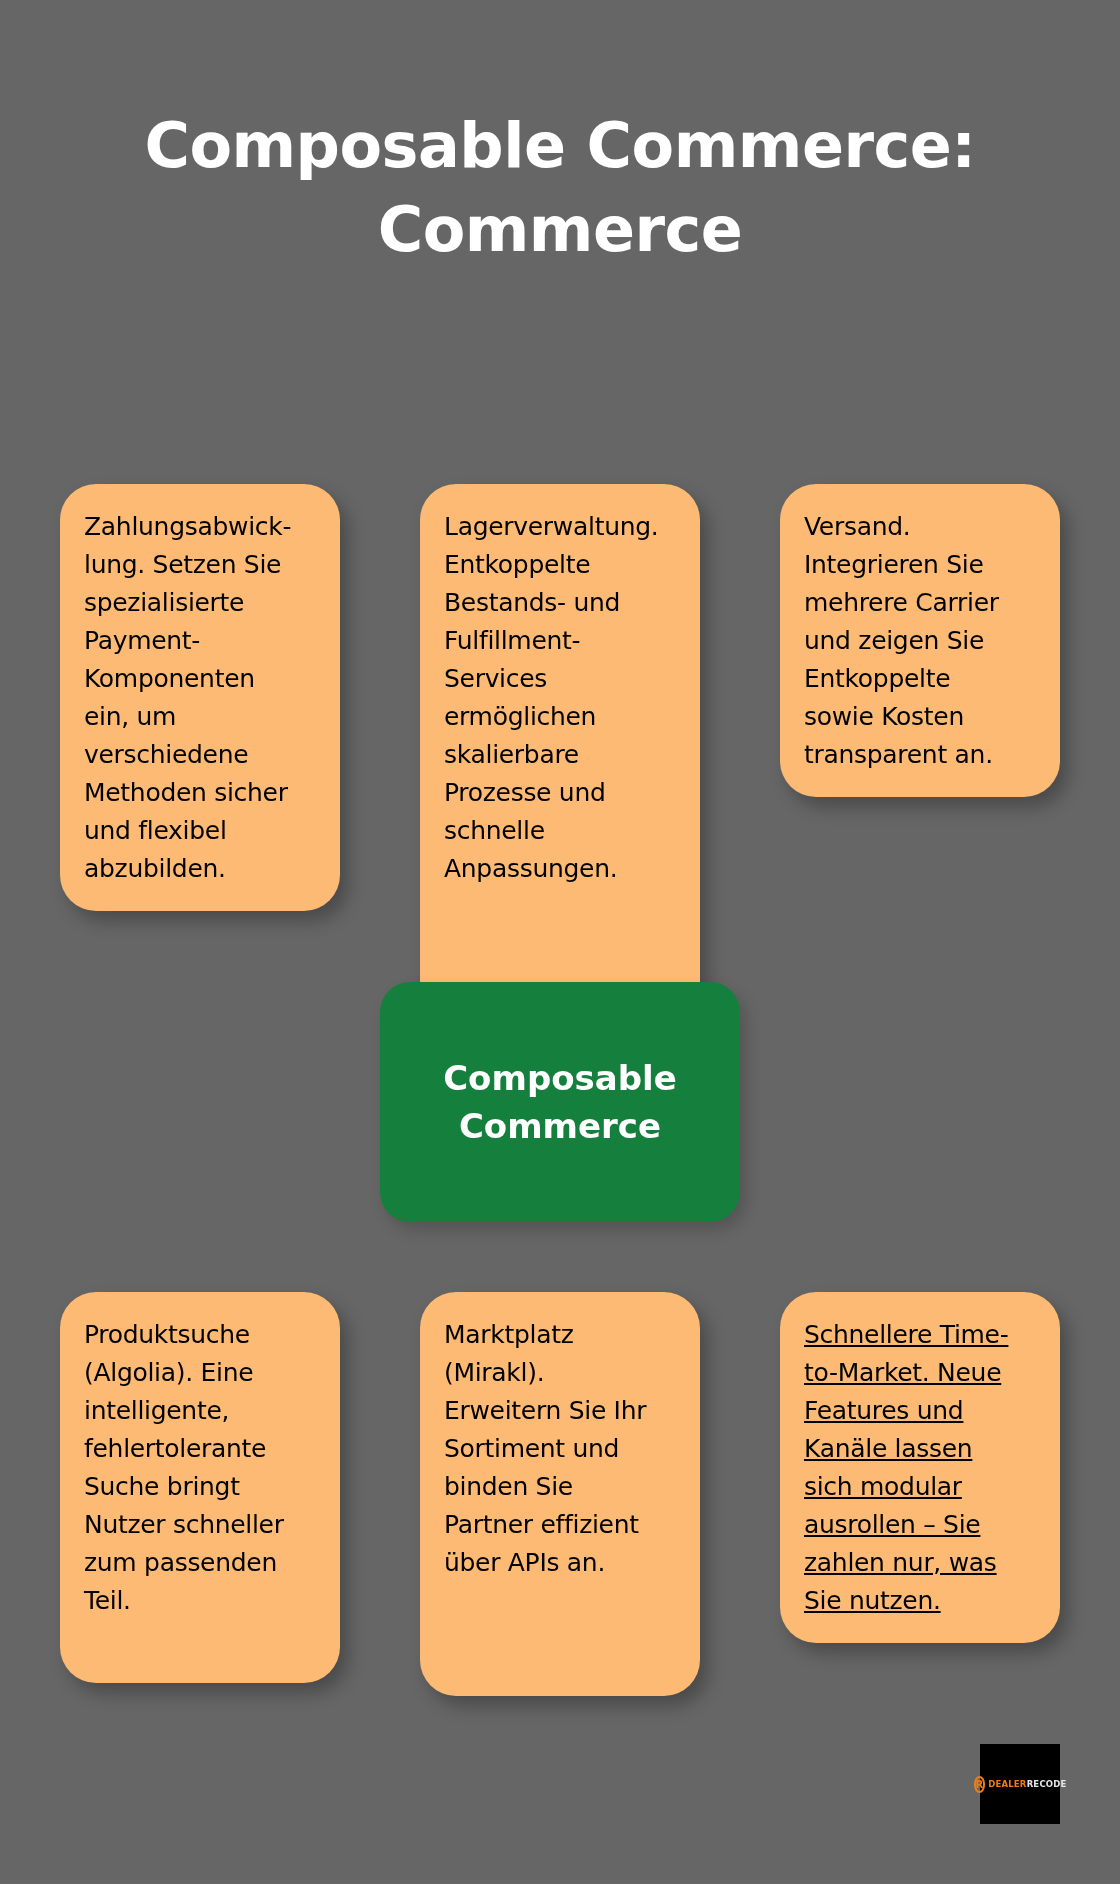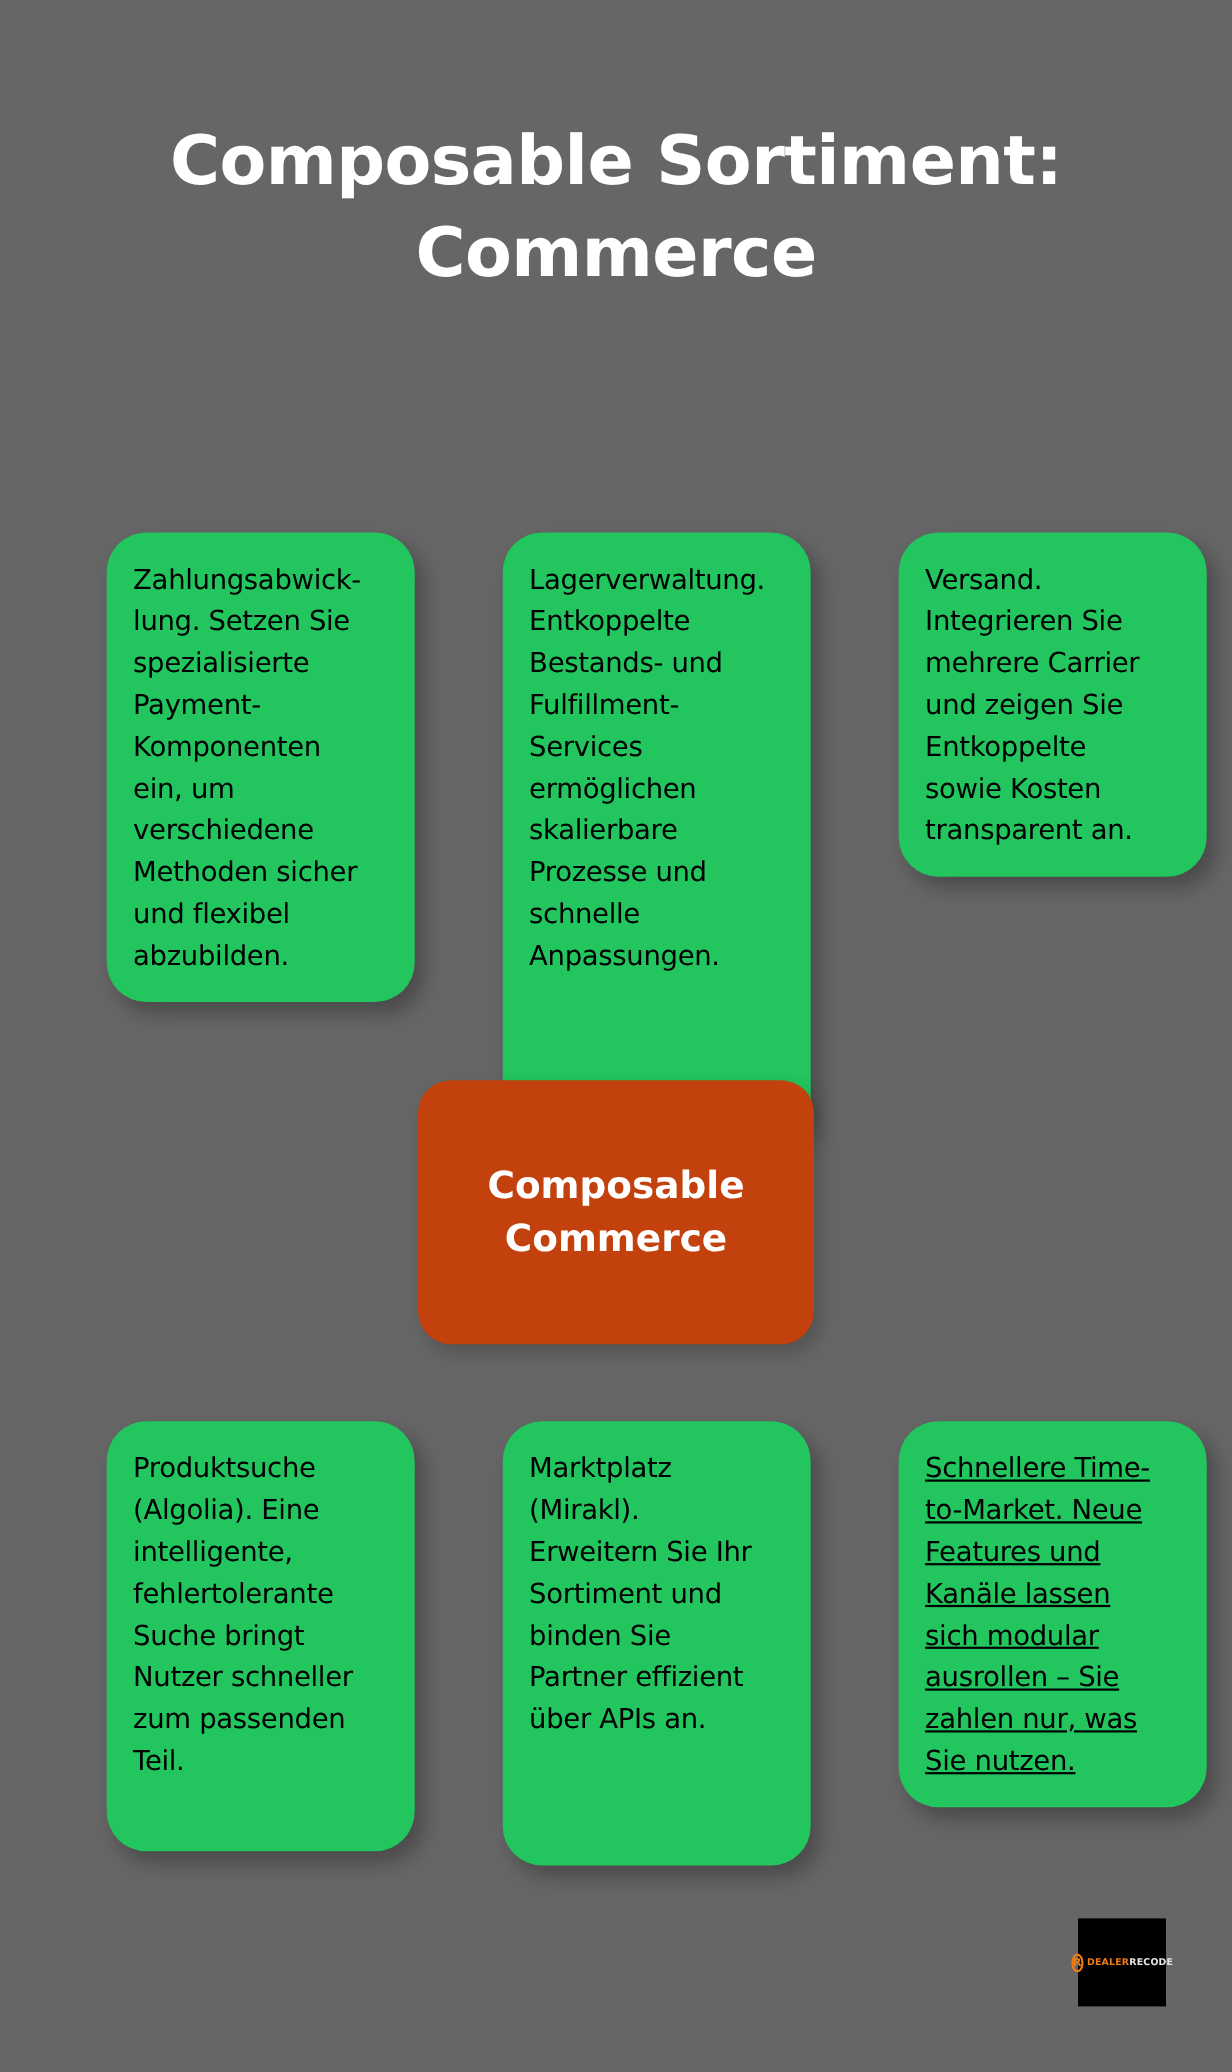--- a/index.html
+++ b/index.html
@@ -22,42 +22,41 @@
     text-align: center;
     color: #ffffff;
     font-weight: bold;
     font-size: 62px;
     line-height: 84px;
     letter-spacing: -0.5px;
   }
   .card {
     position: absolute;
     width: 280px;
-    background: #22c55e;
+    background: #fdba74;
     border-radius: 36px;
     box-shadow: 8px 10px 18px rgba(0,0,0,0.28);
     box-sizing: border-box;
     padding: 24px 20px 0 24px;
     color: #000000;
     font-size: 25px;
     line-height: 38px;
     letter-spacing: -0.3px;
-    margin-left: 37px;
   }
   .card p {
     margin: 0;
     white-space: pre-line;
   }
   .center-box {
     position: absolute;
     left: 380px;
     top: 982px;
     width: 360px;
     height: 240px;
-    background: #c2410c;
+    background: #15803d;
     border-radius: 30px;
     box-shadow: 6px 8px 16px rgba(0,0,0,0.18);
     display: flex;
     align-items: center;
     justify-content: center;
     text-align: center;
     color: #ffffff;
     font-weight: bold;
     font-size: 34px;
     line-height: 48px;
@@ -99,21 +98,21 @@
     line-height: 10px;
     letter-spacing: 0.2px;
   }
   .logo-text .l1 { color: #f07c12; }
   .logo-text .l2 { color: #e6e6e6; }
 </style>
 </head>
 <body>
 
 <div class="title">
-  <div>Composable Sortiment:</div>
+  <div>Composable Commerce:</div>
   <div>Commerce</div>
 </div>
 
 <div class="card" style="left:60px; top:484px; height:427px;">
   <p>Zahlungsabwick-
 lung. Setzen Sie
 spezialisierte
 Payment-
 Komponenten
 ein, um

